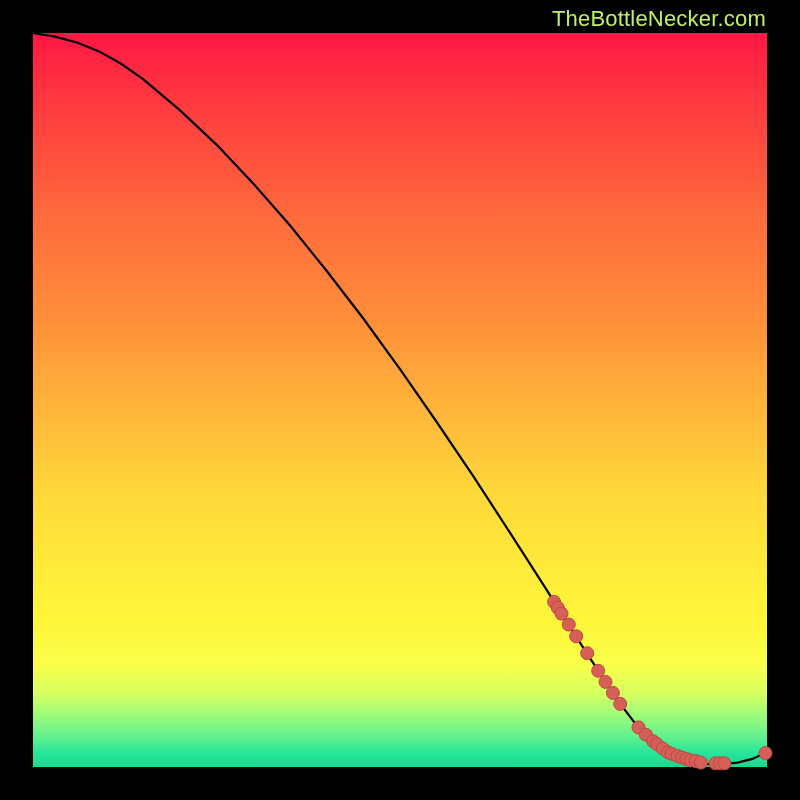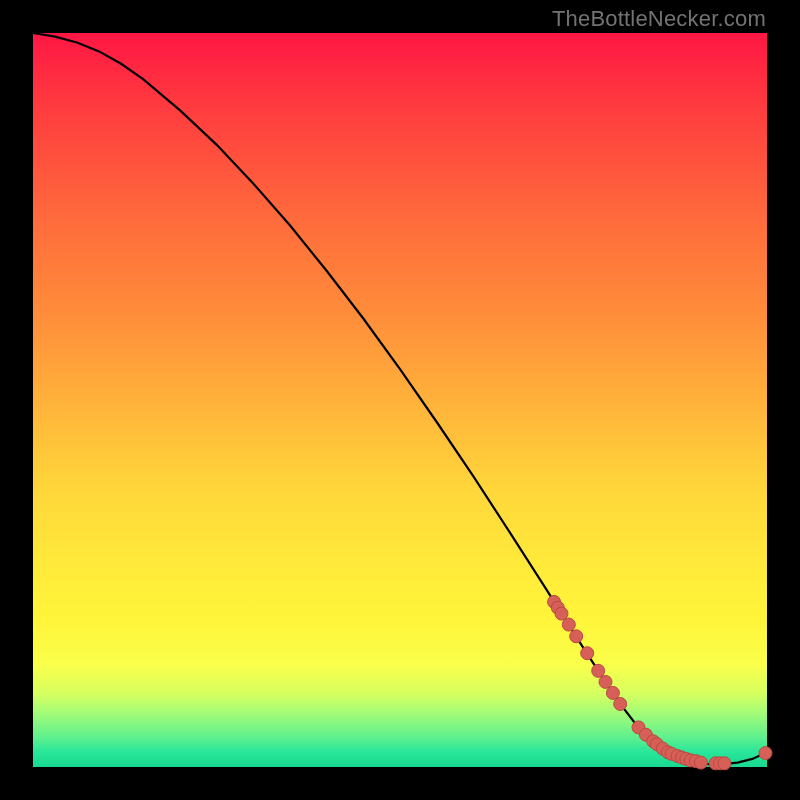--- a/index.html
+++ b/index.html
@@ -40,21 +40,21 @@
       #9cfb7a 93%,
       #5ef08e 96%,
       #28e69a 98%,
       #17d98f 100%
     );
   }
   .watermark {
     position: absolute;
     top: 6px;
     right: 34px;
-    color: #737373;
+    color: #bef264;
     font-size: 22px;
     font-weight: 400;
     letter-spacing: 0.2px;
     user-select: none;
   }
   svg.overlay {
     position: absolute;
     left: 33px;
     top: 33px;
     width: 734px;

